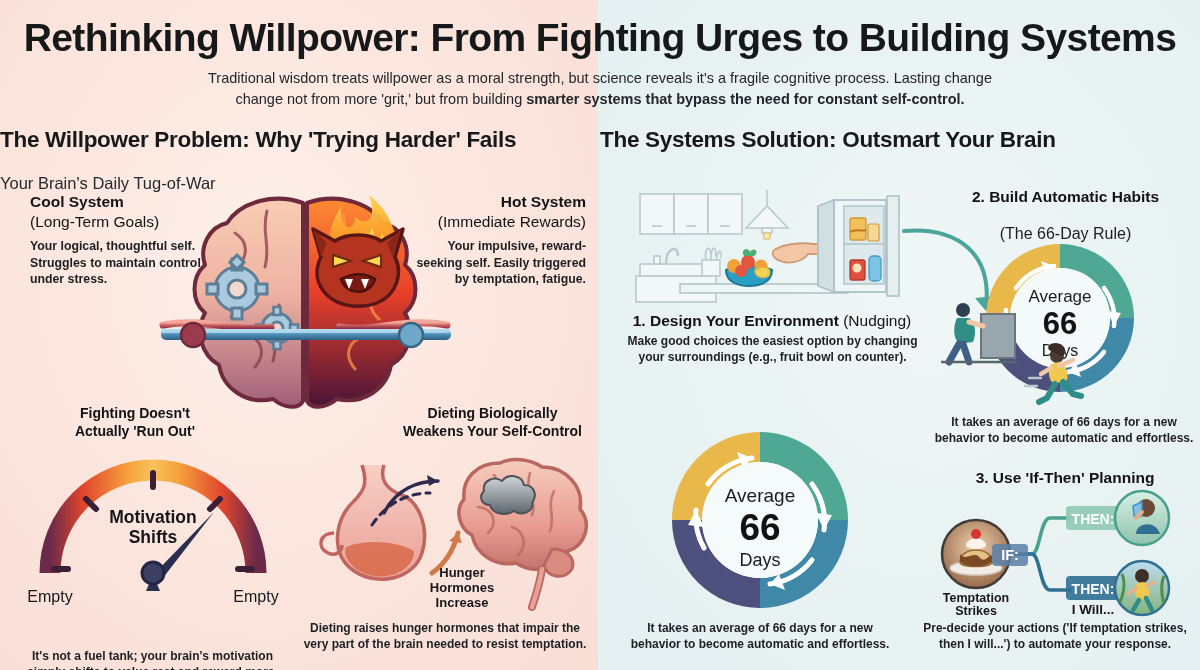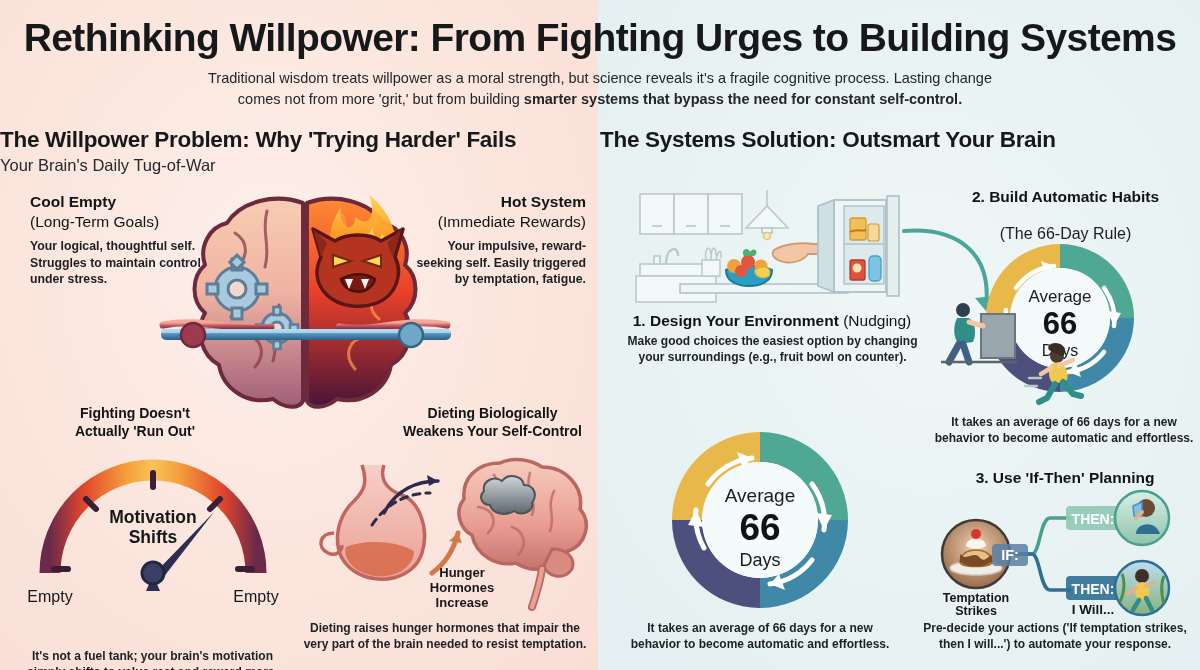--- a/index.html
+++ b/index.html
@@ -25,21 +25,21 @@
   }
   .subtitle{
     font-size:14.5px;color:#23262a;line-height:1.45;margin-top:9px;
     width:880px;margin-left:auto;margin-right:auto;
   }
   .subtitle b{font-weight:bold;}
 
   
   .panel-head{position:absolute;text-align:left;}
   .panel-title{font-size:22.5px;font-weight:bold;color:#16181a;letter-spacing:-0.3px;}
-  .panel-sub{font-size:16.5px;color:#26292d;margin-top:3px;}
+  .panel-sub{font-size:16.5px;color:#26292d;margin-top:21px;}
 
   
   .blk{position:absolute;}
   .blk .h{font-size:15.5px;font-weight:bold;color:#121416;line-height:1.2;}
   .blk .h2{font-size:15.5px;color:#121416;line-height:1.25;}
   .blk .p{font-size:12.3px;color:#1c1f22;line-height:1.35;margin-top:7px;font-weight:bold;}
   .cap{position:absolute;font-size:12px;color:#1d2023;line-height:1.35;text-align:center;font-weight:bold;}
   .sec-h{position:absolute;text-align:center;}
   .sec-h .t{font-size:15.5px;font-weight:bold;color:#111315;}
   .sec-h .t span.reg{font-weight:normal;}
@@ -53,31 +53,31 @@
 <body>
 
 <div id="poster">
   <div class="split-left"></div>
   <div class="split-right"></div>
 
   <div class="header">
     <div class="title">Rethinking Willpower: From Fighting Urges to Building Systems</div>
     <div class="subtitle">
       <span>Traditional wisdom treats willpower as a moral strength, but science reveals it's a fragile cognitive process. Lasting change</span><br>
-      <span>comes not from more 'grit,' but from building </span><b>smarter systems that bypass the need for constant self-control.</b>
+      <span>change not from more 'grit,' but from building </span><b>smarter systems that bypass the need for constant self-control.</b>
     </div>
   </div>
 
   <div class="panel-head" style="left:0;top:127px;width:598px;">
     <div class="panel-title">The Willpower Problem: Why 'Trying Harder' Fails</div>
     <div class="panel-sub">Your Brain's Daily Tug-of-War</div>
   </div>
 
   <div class="blk" style="left:30px;top:193px;width:175px;text-align:left;">
-    <div class="h">Cool Empty</div>
+    <div class="h">Cool System</div>
     <div class="h2">(Long-Term Goals)</div>
     <div class="p">Your logical, thoughtful self. Struggles to maintain control under stress.</div>
   </div>
 
   <div class="blk" style="left:408px;top:193px;width:178px;text-align:right;">
     <div class="h">Hot System</div>
     <div class="h2">(Immediate Rewards)</div>
     <div class="p">Your impulsive, reward-seeking self. Easily triggered by temptation, fatigue.</div>
   </div>
 

